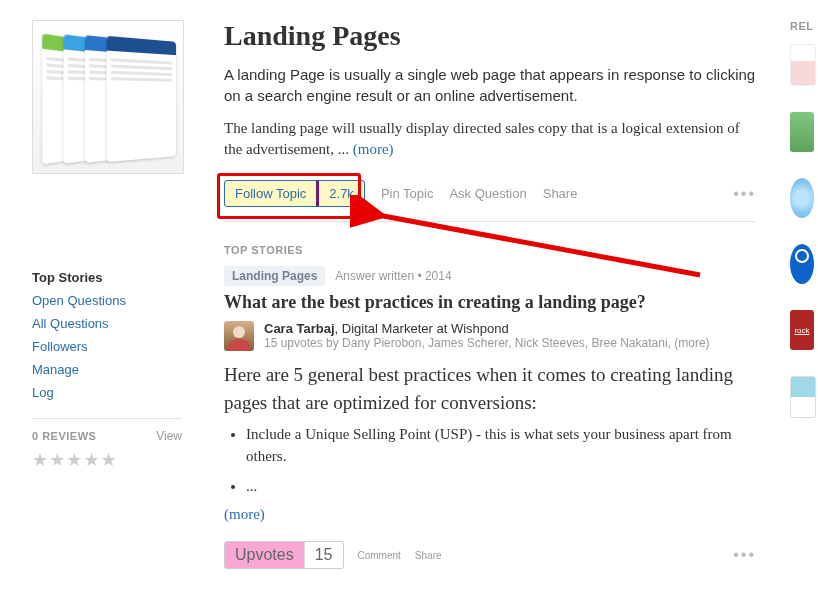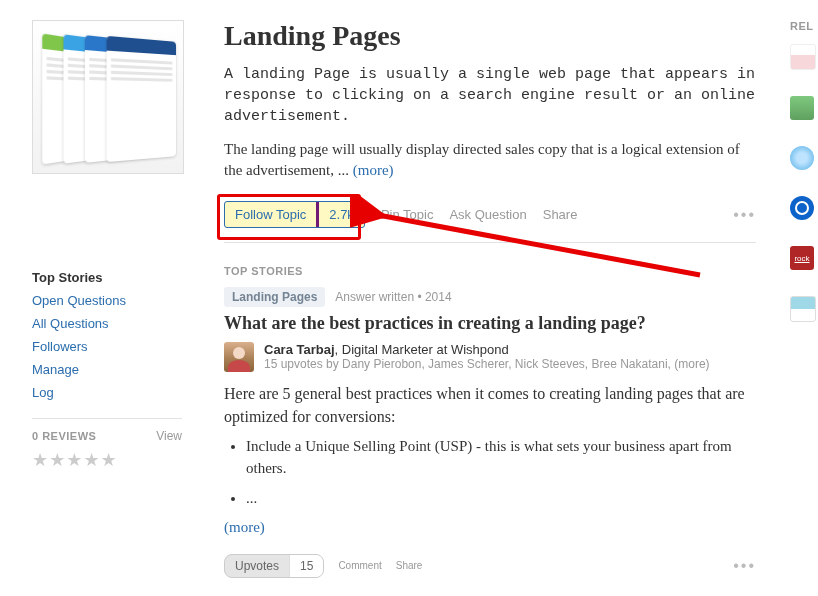--- a/index.html
+++ b/index.html
@@ -106,21 +106,21 @@
     font-weight: 700;
     margin: 0 0 6px 0;
     color: #333;
     font-family: Georgia, serif;
   }
   .topic-desc {
     font-size: 15px;
     line-height: 1.4;
     color: #333;
     margin: 12px 0 12px 0;
-    font-family: Liberation Mono, monospace;
+    font-family: Liberation Sans, sans-serif;
   }
   .topic-desc2 {
     font-size: 15px;
     line-height: 1.4;
     color: #333;
     margin: 0 0 20px 0;
     font-family: Georgia, serif;
   }
   .more-link {
     color: #2b6dad;
@@ -244,21 +244,21 @@
     font-size: 13px;
     color: #333;
   }
   .author-name b { font-weight: 700; }
   .author-sub {
     font-size: 12px;
     color: #999;
     text-align: center;
   }
   .story-body {
-    font-size: 16px;
+    font-size: 19px;
     line-height: 1.45;
     color: #333;
     font-family: Georgia, serif;
     margin: 0 0 8px 0;
   }
   ul.story-list {
     margin: 4px 0 4px 22px;
     padding: 0;
   }
   ul.story-list li {
@@ -277,25 +277,25 @@
   }
   .foot-row {
     display: flex;
     align-items: center;
     gap: 14px;
     margin-top: 6px;
   }
   .upvote-btn {
     display: inline-flex;
     border: 1px solid #ccc;
-    border-radius: 8px;
+    border-radius: 3px;
     overflow: hidden;
-    font-size: 12px;
-    cursor: pointer;
-    background: #e5e5e5;
+    font-size: 16px;
+    cursor: pointer;
+    background: #f9a8d4;
   }
   .upvote-btn .lbl { padding: 4px 10px; color: #666; }
   .upvote-btn .cnt { padding: 4px 10px; color: #666; border-left: 1px solid #ddd; background: #fff; }
   .foot-gray { font-size: 10px; color: #999; cursor: pointer; }
   .foot-dots {
     margin-left: auto;
     color: #bbb;
     letter-spacing: 2px;
     cursor: pointer;
   }
@@ -309,21 +309,21 @@
   }
   .rail-label {
     font-size: 11px;
     font-weight: 700;
     color: #999;
     letter-spacing: .5px;
     margin-bottom: 12px;
   }
   .rail-item {
     width: 24px;
-    height: 24px;
+    height: 40px;
     border-radius: 3px;
     margin-bottom: 26px;
     cursor: pointer;
     text-decoration: underline;
   }
   .r1 { background: linear-gradient(180deg,#fff 40%,#f8d7da 40%); border:1px solid #eee;}
   .r2 { background: linear-gradient(180deg,#7fc97f 0%,#5fa05f 100%); }
   .r3 { background: radial-gradient(circle,#bde3ff 30%,#7ec4ef 70%); border-radius:50%; }
   .r4 { background: #0d63c9; border-radius: 50%; position:relative;}
   .r4::after{content:"";position:absolute;top:5px;left:5px;width:14px;height:14px;border:2px solid #fff;border-radius:50%;box-sizing:border-box;}

